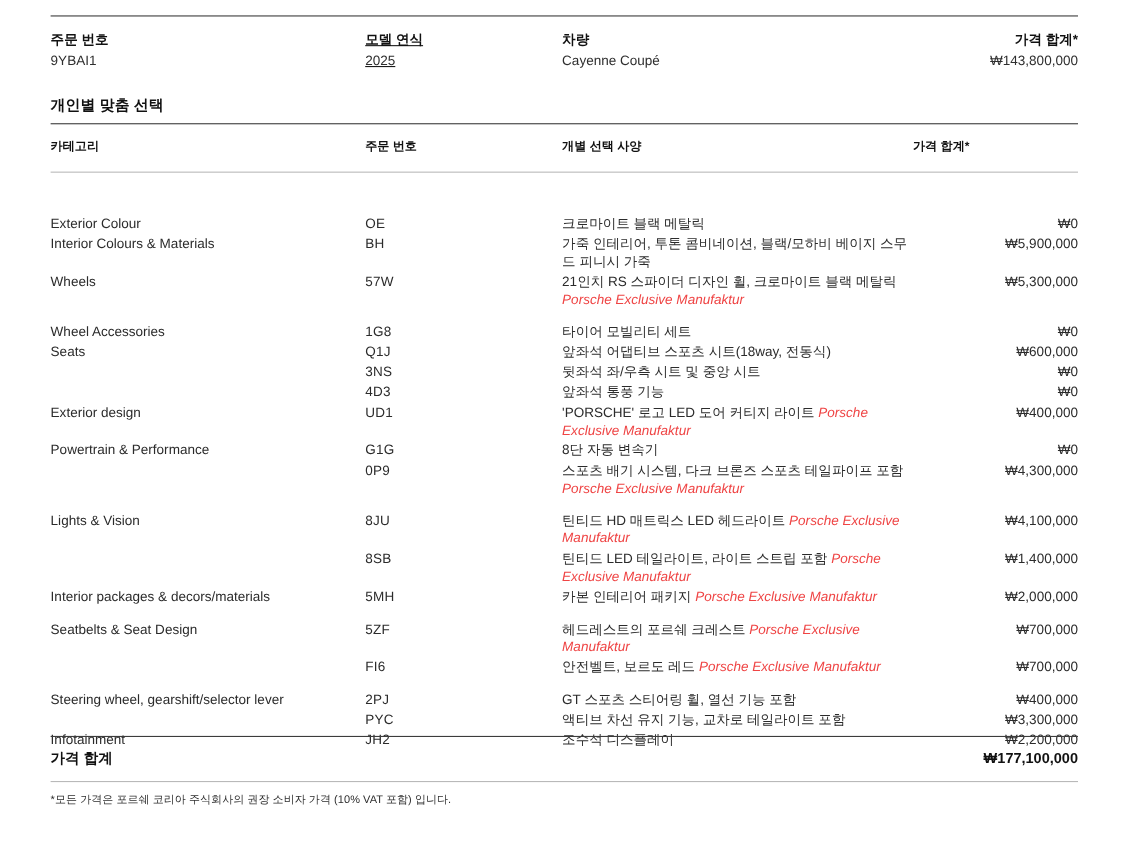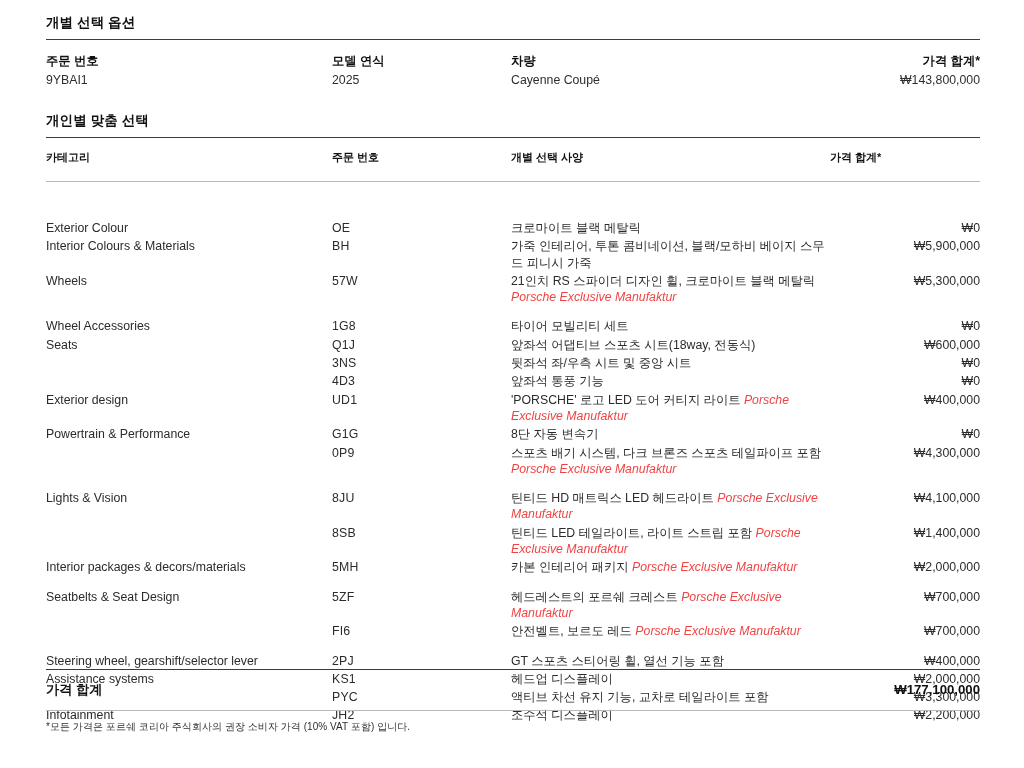--- a/index.html
+++ b/index.html
@@ -41,21 +41,21 @@
 
   
   .summary {
     display: flex;
     padding-top: 13px;
   }
   .summary .col { font-size: 12.3px; line-height: 16.5px; }
   .summary .col .h { font-weight: bold; color: #111; }
   .summary .col .v { color: #2e2e2e; padding-top: 2px; }
   .col-order   { width: 286px; }
-  .col-year    { width: 179px; }
+  .col-year    { width: 179px; text-decoration: underline; }
   .col-vehicle { flex: 1 1 auto; }
   .col-price   { width: 210px; text-align: right; }
 
   .summary-spacer { height: 24px; }
 
   
   table.options {
     width: 100%;
     border-collapse: collapse;
     table-layout: fixed;
@@ -106,21 +106,20 @@
     color: #2e2e2e;
     padding-top: 9px;
     letter-spacing: 0.05px;
   }
 </style>
 </head>
 <body>
 
 <div class="page">
 
-  <div class="section-title">개별 선택 옵션</div>
   <div class="rule-strong"></div>
 
   <div class="summary">
     <div class="col col-order">
       <div class="h">주문 번호</div>
       <div class="v">9YBAI1</div>
     </div>
     <div class="col col-year">
       <div class="h">모델 연식</div>
       <div class="v">2025</div>
@@ -241,26 +240,20 @@
           <td class="c-spec"><span>안전벨트, 보르도 레드</span> <span class="exclusive">Porsche Exclusive Manufaktur</span></td>
           <td class="c-prc">₩700,000</td>
         </tr>
         <tr class="gap">
           <td class="c-cat">Steering wheel, gearshift/selector lever</td>
           <td class="c-ord">2PJ</td>
           <td class="c-spec"><span>GT 스포츠 스티어링 휠, 열선 기능 포함</span></td>
           <td class="c-prc">₩400,000</td>
         </tr>
         <tr>
-          <td class="c-cat">Assistance systems</td>
-          <td class="c-ord">KS1</td>
-          <td class="c-spec"><span>헤드업 디스플레이</span></td>
-          <td class="c-prc">₩2,000,000</td>
-        </tr>
-        <tr>
           <td class="c-cat"></td>
           <td class="c-ord">PYC</td>
           <td class="c-spec"><span>액티브 차선 유지 기능, 교차로 테일라이트 포함</span></td>
           <td class="c-prc">₩3,300,000</td>
         </tr>
         <tr>
           <td class="c-cat">Infotainment</td>
           <td class="c-ord">JH2</td>
           <td class="c-spec"><span>조수석 디스플레이</span></td>
           <td class="c-prc">₩2,200,000</td>

